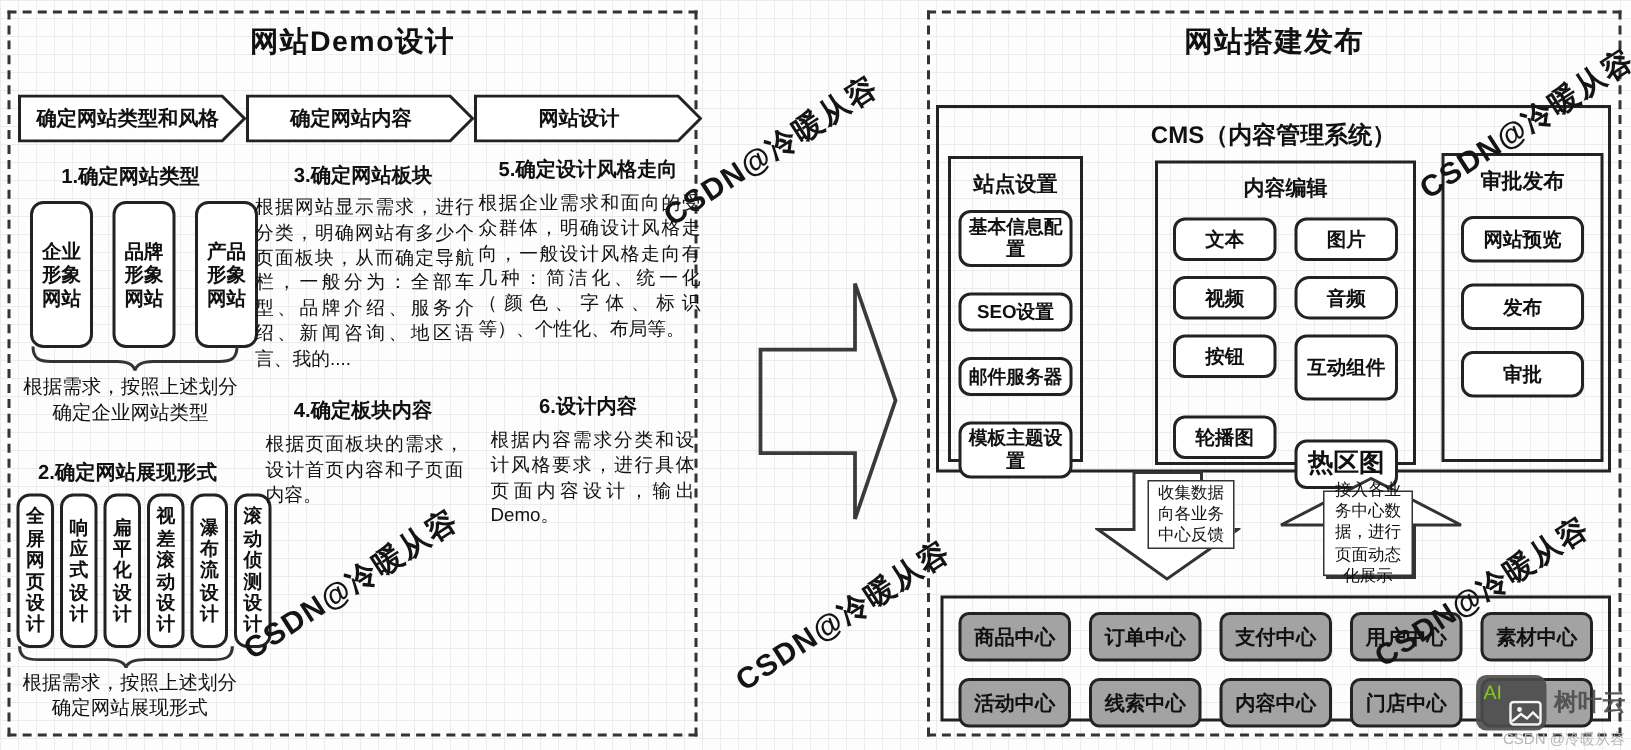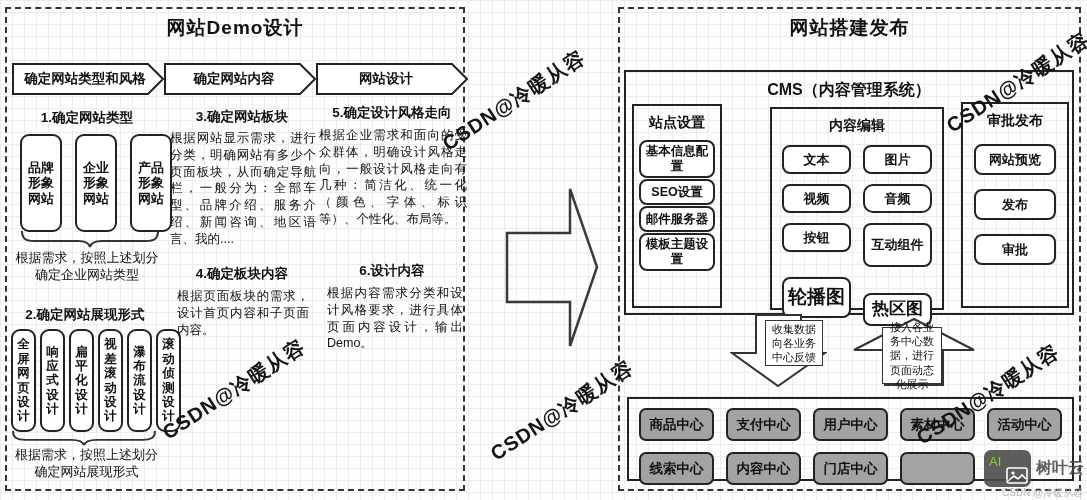--- a/index.html
+++ b/index.html
@@ -61,22 +61,22 @@
       <polygon points="153,1 288,1 303,16 288,31 153,31" fill="#fff" stroke="#222" stroke-width="2"></polygon>
       <polygon points="305,1 440,1 455,16 440,31 305,31" fill="#fff" stroke="#222" stroke-width="2"></polygon>
     </svg>
   </div>
   <div class="step-label" style="left:8px;width:140px;">确定网站类型和风格</div>
   <div class="step-label" style="left:158px;width:138px;">确定网站内容</div>
   <div class="step-label" style="left:310px;width:138px;">网站设计</div>
 
   <div class="abs sec-title" style="left:5px;top:100px;width:150px;">1.确定网站类型</div>
   <div class="abs vrow" style="left:13px;top:125px;gap:13px;">
+    <div class="vbox" style="width:38px;height:94px;">企业形象网站</div>
     <div class="vbox" style="width:38px;height:94px;">品牌形象网站</div>
-    <div class="vbox" style="width:38px;height:94px;">企业形象网站</div>
     <div class="vbox" style="width:38px;height:94px;">产品形象网站</div>
   </div>
   <div class="abs" style="left:13px;top:221px;width:140px;height:18px;">
     <svg class="shape" width="140" height="18" viewBox="0 0 140 18" preserveAspectRatio="none">
       <path d="M2,1 C2,9 6,11 14,11 L58,11 C65,11 69,13 70,17 C71,13 75,11 82,11 L126,11 C134,11 138,9 138,1" fill="none" stroke="#333" stroke-width="2"></path>
     </svg>
   </div>
   <div class="abs caption" style="left:4px;top:241px;width:152px;">根据需求，按照上述划分确定企业网站类型</div>
 
   <div class="abs sec-title" style="left:2px;top:297px;width:152px;">2.确定网站展现形式</div>
@@ -113,38 +113,38 @@
 </div>
 
 <div id="rightPanel" class="panel">
   <div class="panel-title">网站搭建发布</div>
 
   <div class="abs solid-box" style="left:4px;top:61px;width:450px;height:245px;">
     <div class="abs" style="left:0;top:8px;width:100%;text-align:center;font-weight:700;font-size:16px;">CMS（内容管理系统）</div>
 
     <div class="cms-col" style="left:6px;top:32px;width:90px;height:204px;">
       <div class="cms-col-title">站点设置</div>
-      <div style="display:flex;flex-direction:column;gap:1px;align-items:center;margin-top:8px;">
+      <div style="display:flex;flex-direction:column;gap:17px;align-items:center;margin-top:8px;">
         <div class="pill" style="width:76px;min-height:30px;">基本信息配置</div>
         <div class="pill" style="width:76px;min-height:26px;">SEO设置</div>
         <div class="pill" style="width:76px;min-height:26px;">邮件服务器</div>
         <div class="pill" style="width:76px;min-height:30px;">模板主题设置</div>
       </div>
     </div>
 
     <div class="cms-col" style="left:144px;top:35px;width:174px;height:203px;">
       <div class="cms-col-title">内容编辑</div>
       <div style="display:grid;grid-template-columns:1fr 1fr;gap:10px 12px;padding:10px 10px 0 10px;">
         <div class="pill" style="height:29px;font-size:13px;">文本</div>
         <div class="pill" style="height:29px;font-size:13px;">图片</div>
         <div class="pill" style="height:29px;font-size:13px;">视频</div>
         <div class="pill" style="height:29px;font-size:13px;border-radius:10px;">音频</div>
         <div class="pill" style="height:29px;font-size:13px;font-family:Liberation Serif, serif;">按钮</div>
         <div class="pill" style="height:44px;font-size:13px;">互动组件</div>
-        <div class="pill" style="height:41px;font-size:19px;">轮播图</div>
+        <div class="pill" style="height:29px;font-size:13px;">轮播图</div>
         <div class="pill" style="height:33px;font-size:17px;margin-top:16px;">热区图</div>
       </div>
     </div>
 
     <div class="cms-col" style="left:335px;top:30px;width:108px;height:206px;">
       <div class="cms-col-title">审批发布</div>
       <div style="display:flex;flex-direction:column;gap:14px;align-items:center;margin-top:14px;">
         <div class="pill" style="width:82px;height:31px;font-size:13px;">网站预览</div>
         <div class="pill" style="width:82px;height:31px;font-size:13px;">发布</div>
         <div class="pill" style="width:82px;height:31px;font-size:13px;">审批</div>
@@ -162,20 +162,21 @@
   <div class="abs" style="left:232px;top:308px;width:124px;height:70px;">
     <svg class="shape" width="124" height="70" viewBox="0 0 124 70">
       <polygon points="62,2 2,33 33,33 33,68 91,68 91,33 122,33" fill="#fff" stroke="#333" stroke-width="2" stroke-linejoin="miter"></polygon>
     </svg>
   </div>
   <div class="abs flow-label" style="left:262px;top:318px;width:60px;height:57px;">接入各业务中心数据，进行页面动态化展示</div>
 
   <div class="abs solid-box" style="left:7px;top:388px;width:447px;height:84px;">
     <div style="display:grid;grid-template-columns:repeat(5,1fr);gap:11px 12px;padding:9px 10px;">
       <div class="center-item">商品中心</div>
+      <div class="center-item">订单中心</div>
       <div class="center-item">支付中心</div>
       <div class="center-item">用户中心</div>
       <div class="center-item">素材中心</div>
       <div class="center-item">活动中心</div>
       <div class="center-item">线索中心</div>
       <div class="center-item">内容中心</div>
       <div class="center-item">门店中心</div>
       <div class="center-item"></div>
     </div>
   </div>

